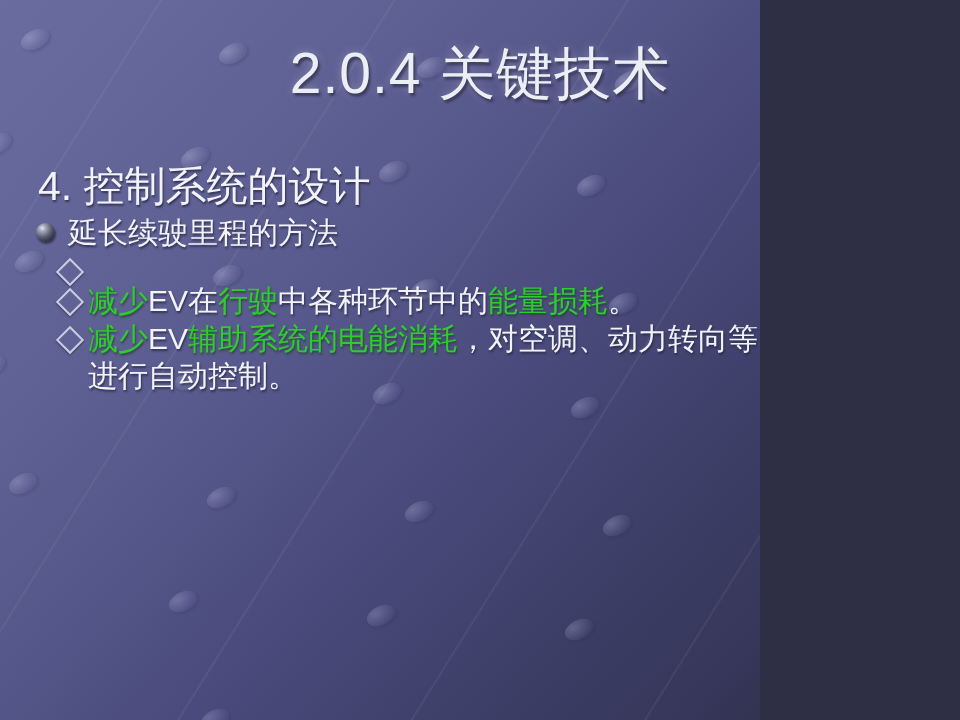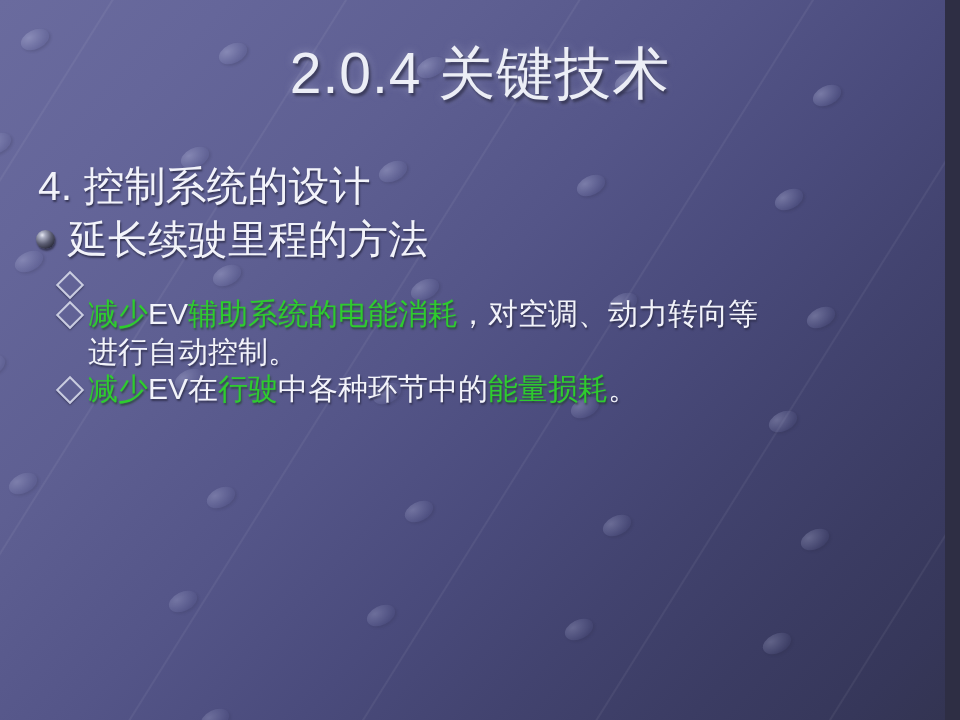--- a/index.html
+++ b/index.html
@@ -5,21 +5,21 @@
   html, body {
     margin: 0;
     padding: 0;
     background: #2e2e44;
   }
   body {
     font-family: "Liberation Sans", "DejaVu Sans", sans-serif;
   }
   #slide {
     position: relative;
-    width: 945px;
+    width: 760px;
     height: 720px;
     overflow: hidden;
     background:
       linear-gradient(133deg,
         #6a6b9e 0%,
         #65669a 14%,
         #5e5f92 30%,
         #545588 46%,
         #4a4b7c 60%,
         #42436f 72%,
@@ -87,21 +87,21 @@
     color: #f2f3fa;
   }
   .lvl1 {
     font-size: 41px;
     line-height: 1.30;
     text-shadow: 1px 2px 2px rgba(36,36,60,0.75);
     white-space: nowrap;
     margin-left: 12px;
   }
   .lvl2 {
-    font-size: 40px;
+    font-size: 30px;
     line-height: 1.30;
     margin-left: 10px;
     display: flex;
     align-items: center;
     text-shadow: 1px 2px 2px rgba(36,36,60,0.75);
     white-space: nowrap;
   }
   .sphere-bullet {
     display: inline-block;
     width: 19px;
@@ -192,24 +192,24 @@
     </div>
 
     <div class="lvl3">
 
       <div class="row">
         <span class="diamond"></span>
       </div>
 
       <div class="row">
         <span class="diamond"></span>
-        <span class="txt"><span class="g">减少</span><span class="w">EV</span><span class="g">辅助系统的</span><span class="g">电能消耗</span><span class="w">，对空调、动力转向等</span><br><span class="w">进行自动控制。</span></span>
+        <span class="txt"><span class="g">减少</span><span class="w">EV在</span><span class="g">行驶</span><span class="w">中各种环节中的</span><span class="g">能量损耗</span><span class="w">。</span></span>
       </div>
 
       <div class="row">
         <span class="diamond"></span>
-        <span class="txt"><span class="g">减少</span><span class="w">EV在</span><span class="g">行驶</span><span class="w">中各种环节中的</span><span class="g">能量损耗</span><span class="w">。</span></span>
+        <span class="txt"><span class="g">减少</span><span class="w">EV</span><span class="g">辅助系统的</span><span class="g">电能消耗</span><span class="w">，对空调、动力转向等</span><br><span class="w">进行自动控制。</span></span>
       </div>
 
 
     </div>
   </div>
 </div>
 
 </body></html>

